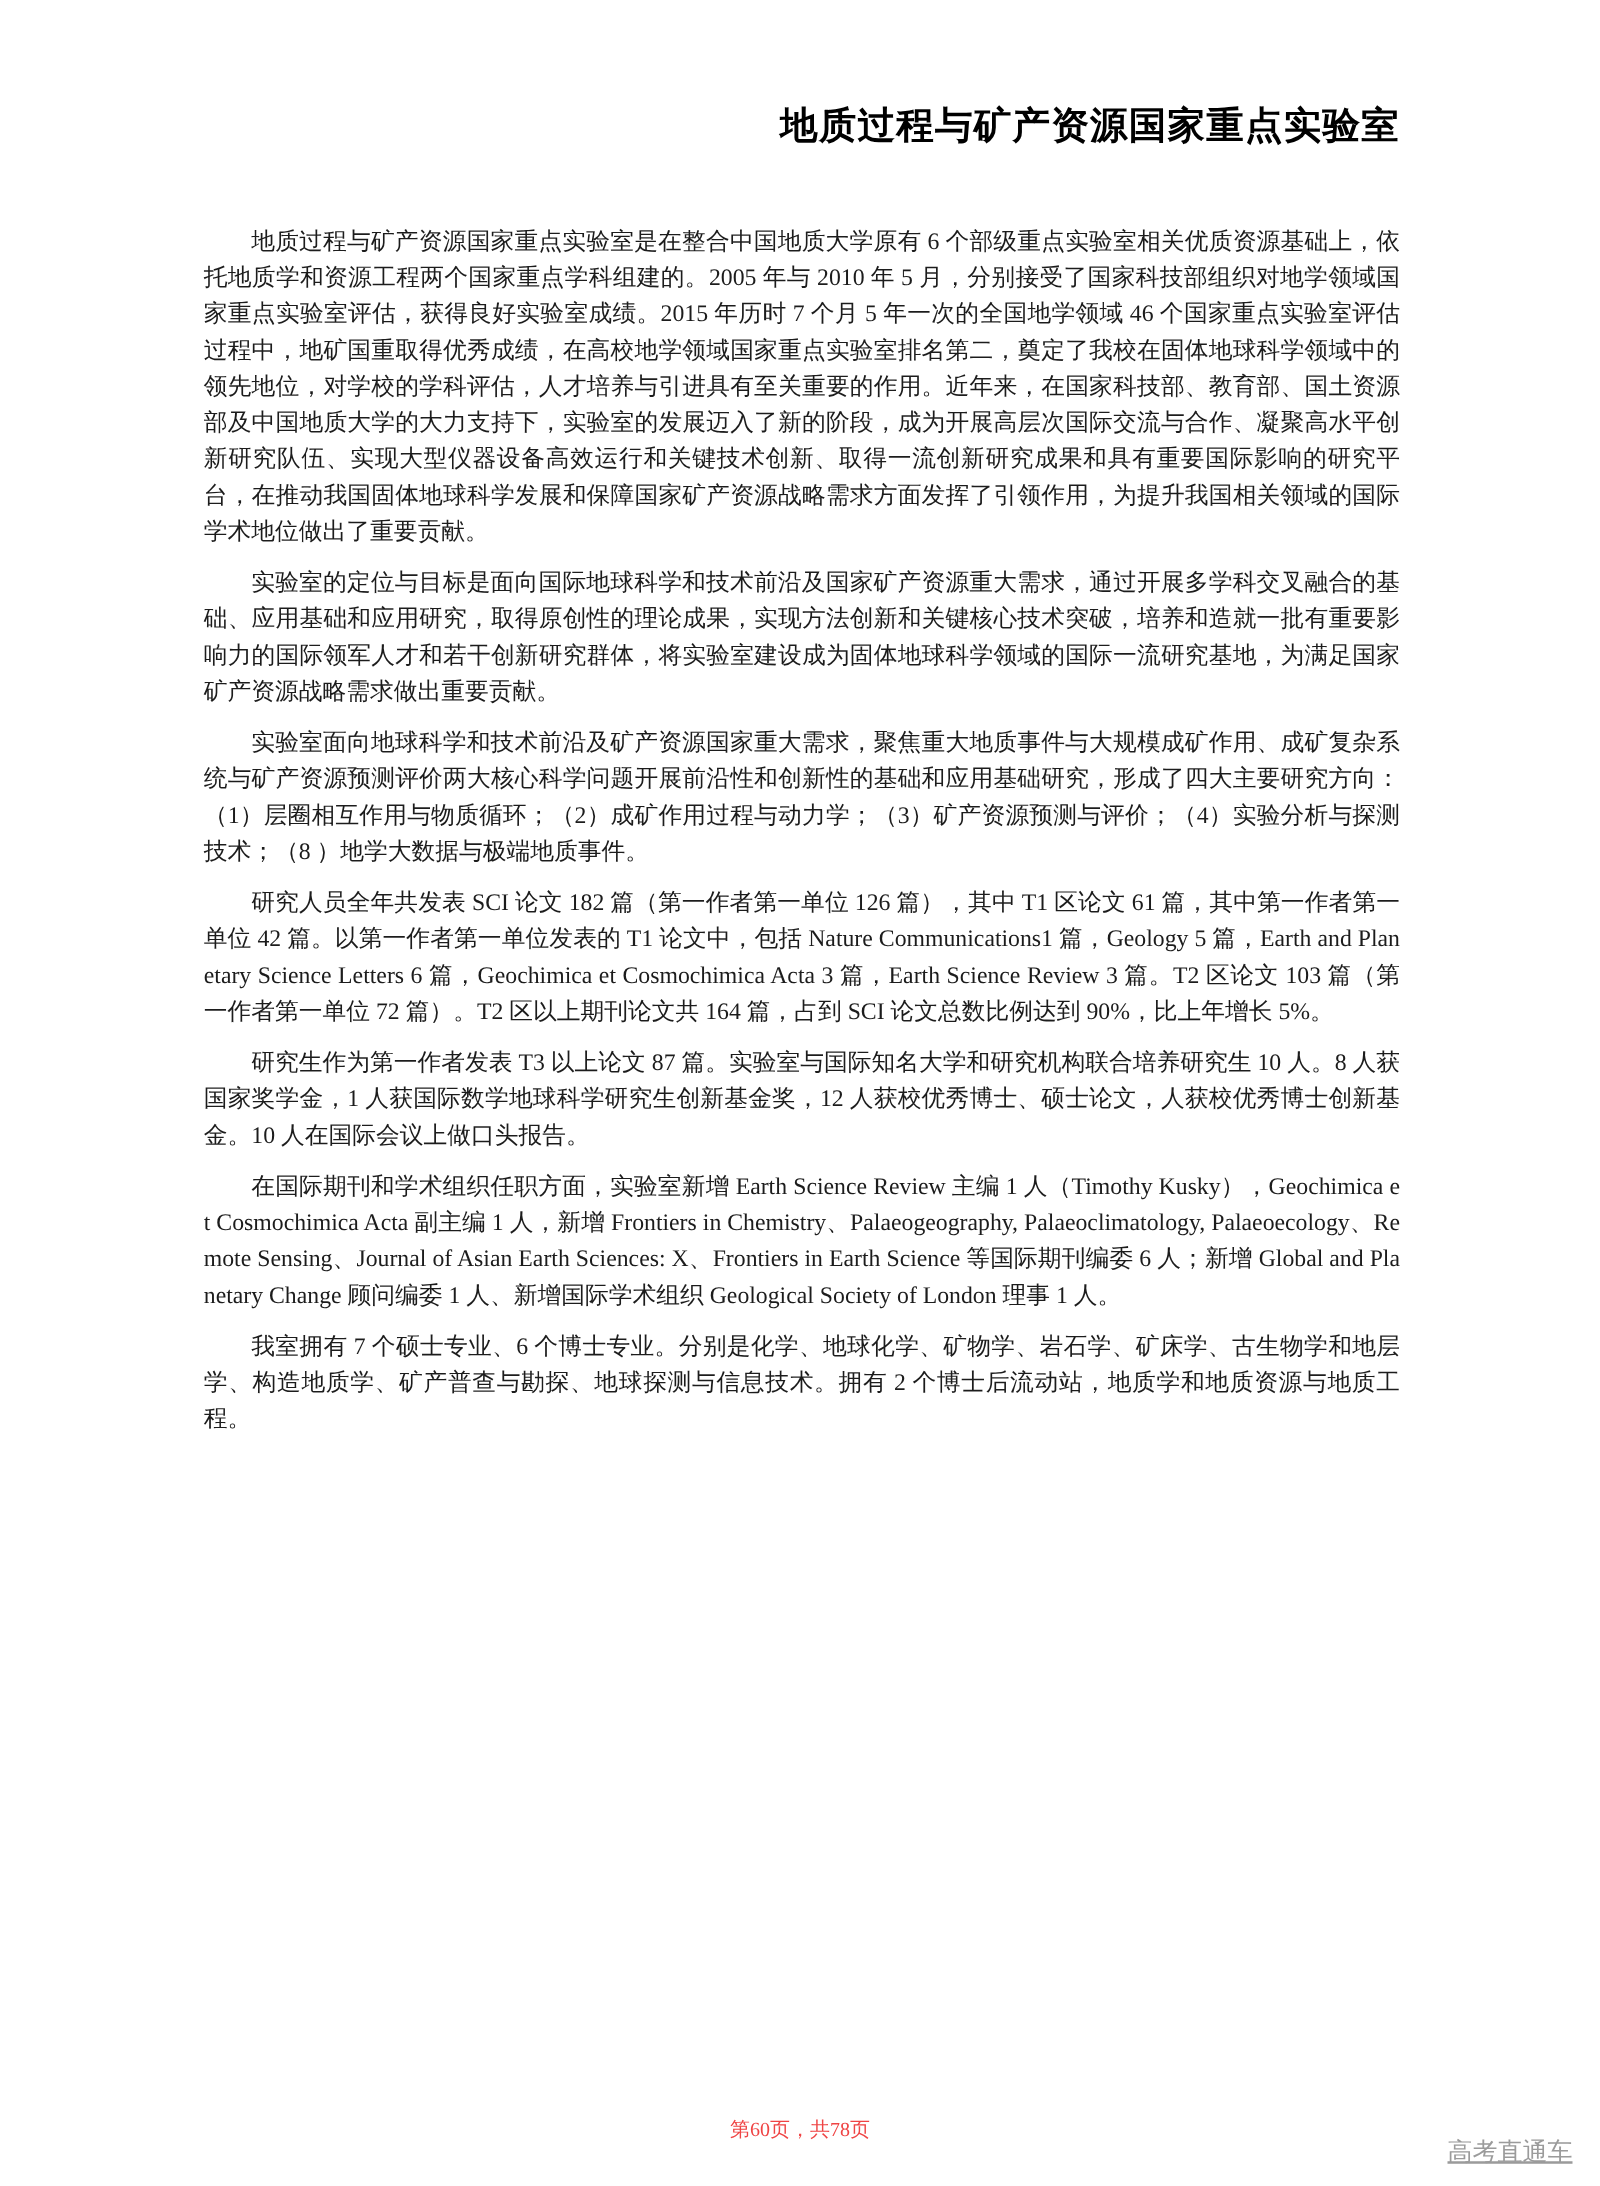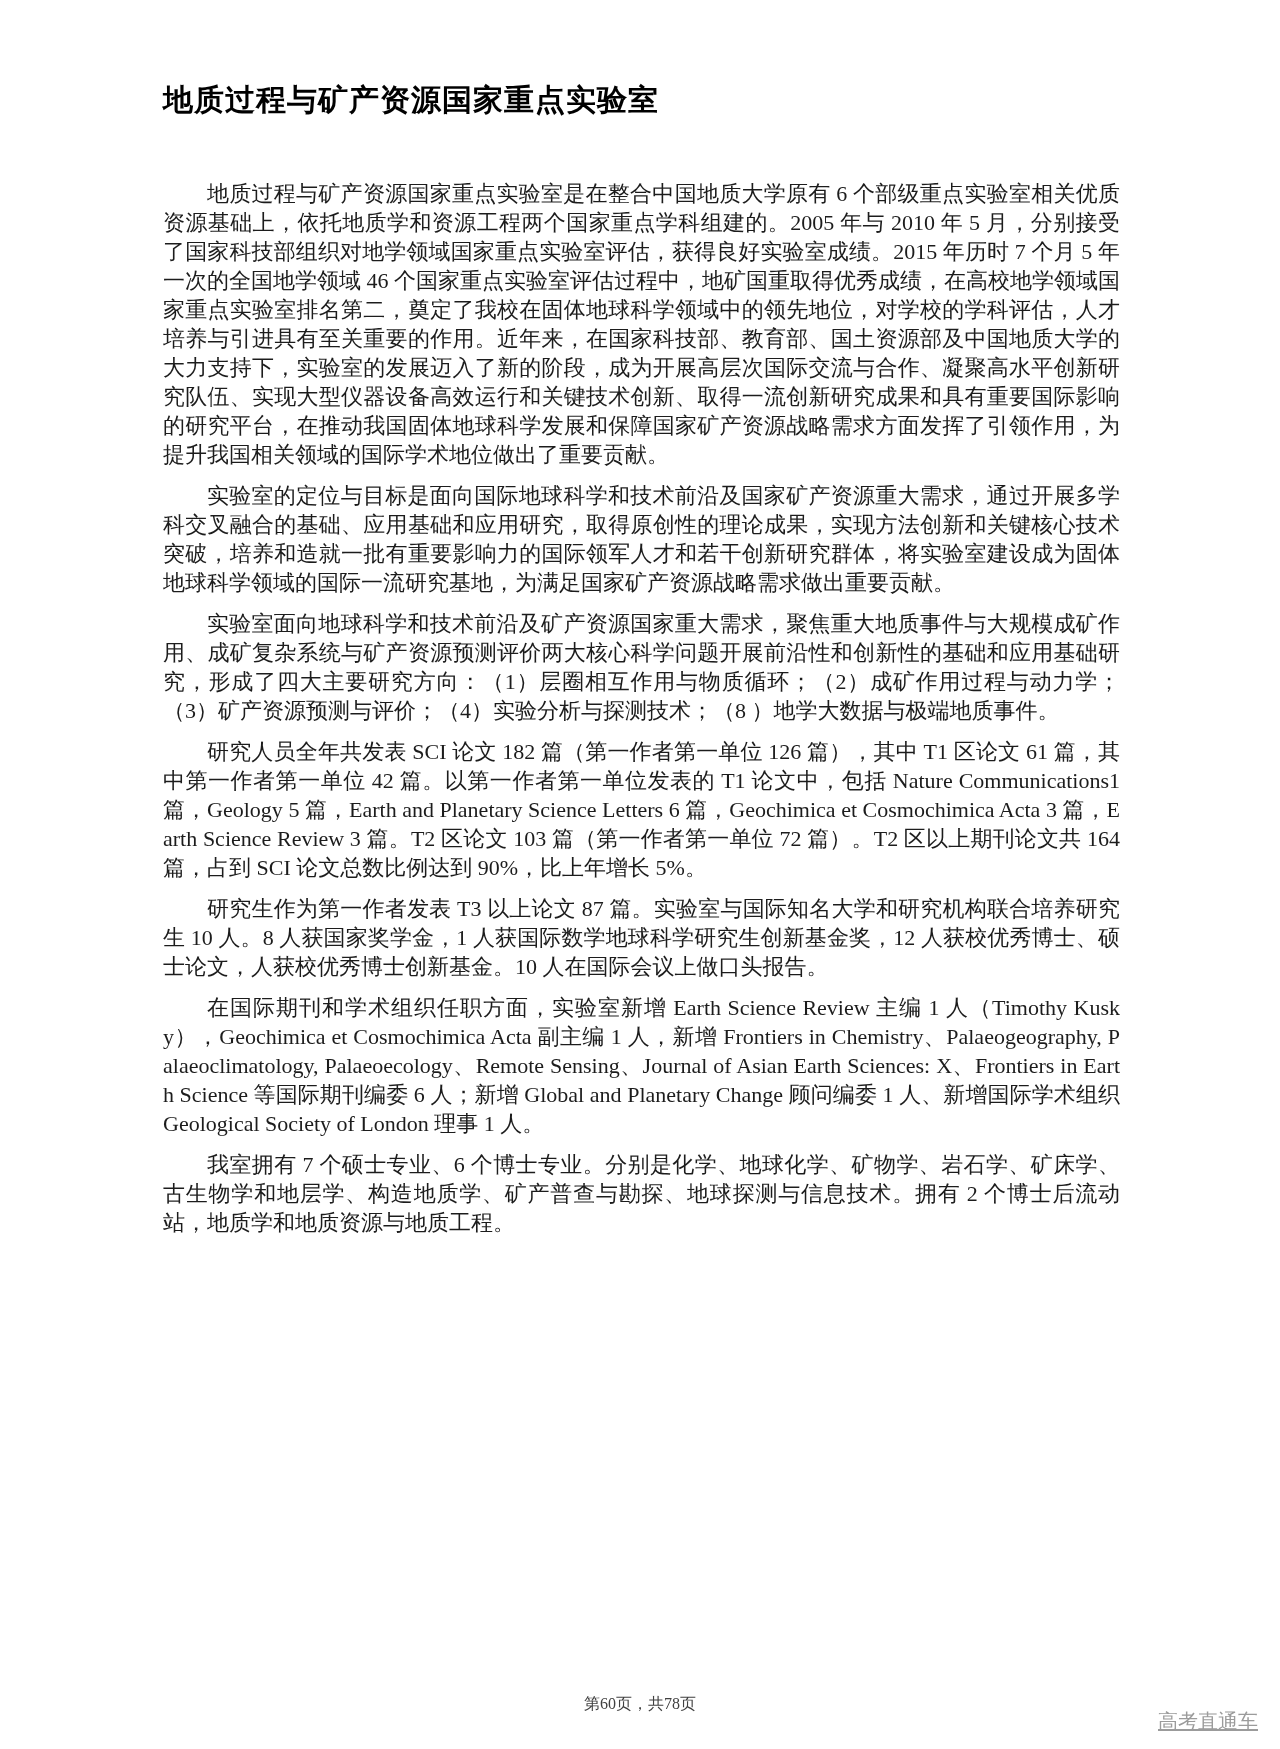--- a/index.html
+++ b/index.html
@@ -17,42 +17,42 @@
     color: #1c1c1c;
     box-sizing: border-box;
   }
   .content {
     padding: 80px 160px 0 163px;
   }
   .doc-title {
     font-family: "Liberation Sans", "DejaVu Sans", sans-serif;
     font-weight: 700;
     font-size: 30px;
-    text-align: left;
+    text-align: right;
     color: #000000;
     margin: 0 0 58px 0;
     letter-spacing: 1px;
   }
   .para {
-    font-size: 22px;
+    font-size: 19px;
     line-height: 29px;
     text-align: justify;
     text-indent: 2em;
     margin: 0 0 12px 0;
     color: #1c1c1c;
     word-break: break-all;
   }
   .footer {
     position: absolute;
     left: 0;
     right: 0;
     bottom: 34px;
     text-align: center;
     font-size: 16px;
-    color: #404040;
+    color: #ef4444;
   }
   .watermark {
     position: absolute;
     right: 22px;
     bottom: 14px;
     font-size: 20px;
     color: #9b9b9b;
     font-family: "Liberation Sans", "DejaVu Sans", sans-serif;
     text-decoration: underline;
   }

